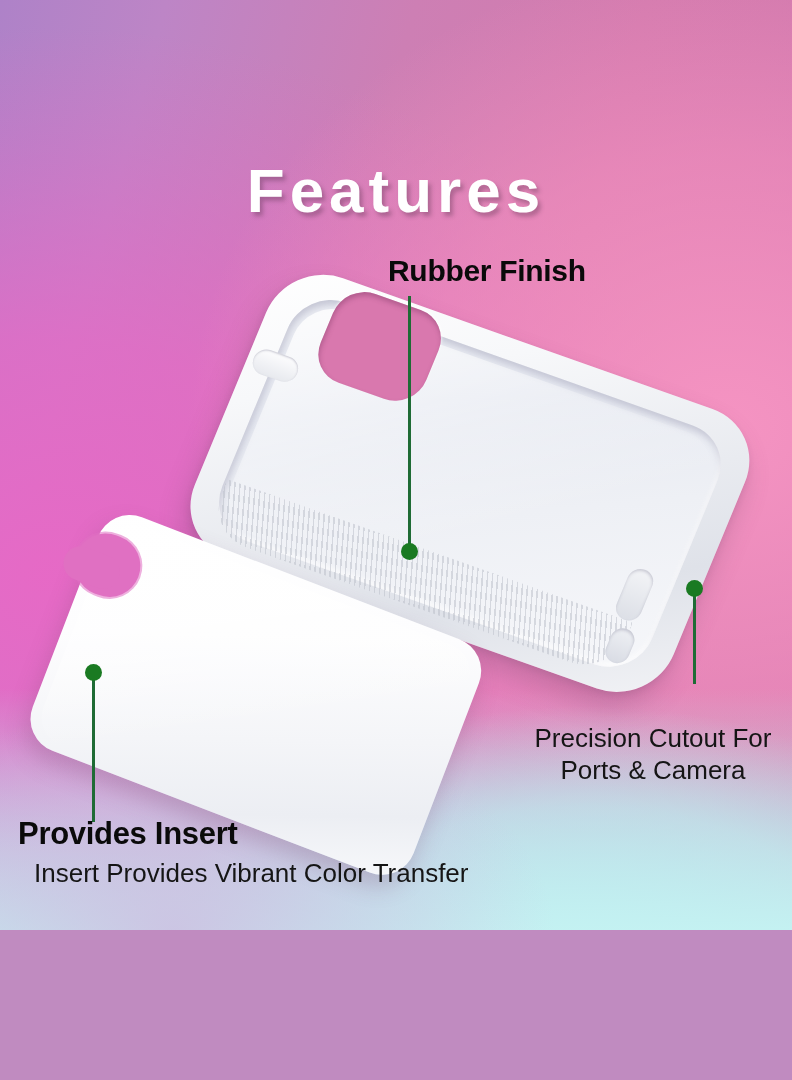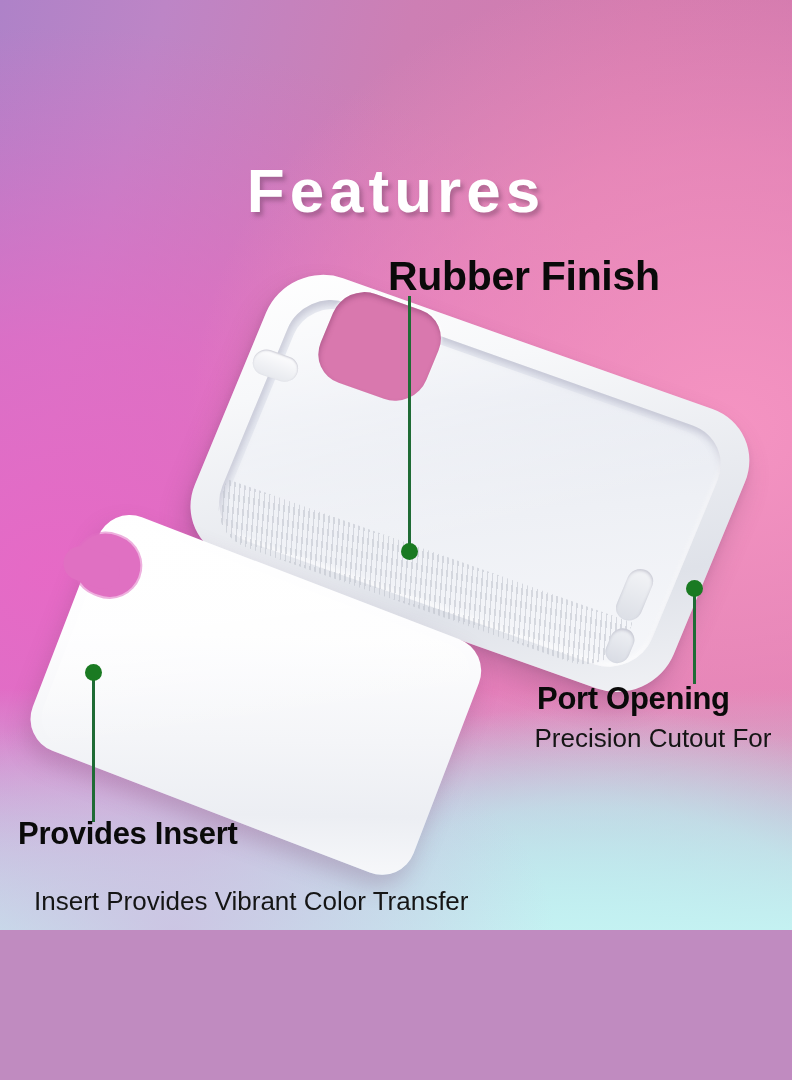--- a/index.html
+++ b/index.html
@@ -34,31 +34,31 @@
 
   
   #title{position:absolute;left:0;top:160px;width:792px;text-align:center;
          color:#ffffff;font-size:62px;font-weight:bold;letter-spacing:5px;line-height:1;
          text-shadow:3px 4px 4px rgba(90,50,80,0.38);}
 
   
   .cal-head{position:absolute;color:#0a0a0a;font-weight:bold;line-height:1.04;white-space:nowrap;}
   .cal-line{position:absolute;color:#151515;line-height:1.20;white-space:nowrap;}
 
-  #rubber-head{left:388px;top:255px;font-size:41px;letter-spacing:-0.3px;}
+  #rubber-head{left:388px;top:255px;font-size:30px;letter-spacing:-0.3px;}
   #rubber-list{left:408px;top:297px;font-size:26px;}
   #rubber-list div{white-space:nowrap;}
 
   #port-head{left:537px;top:683px;font-size:31px;letter-spacing:-0.3px;}
   #port-sub{left:514px;top:722px;width:278px;text-align:center;font-size:26px;line-height:1.24;}
 
   #alum-head{left:18px;top:818px;font-size:31px;letter-spacing:-0.3px;}
   #alum-list{left:18px;top:858px;font-size:26px;line-height:1.22;}
   #alum-list div{white-space:nowrap;}
-  #alum-list .indent{padding-left:16px;margin-top:28px;}
+  #alum-list .indent{padding-left:16px;}
 
   
   .leader{position:absolute;background:#1f6b35;width:3px;}
   .dot{position:absolute;width:17px;height:17px;border-radius:50%;background:#1a7a22;}
 
   #lead-rubber{left:408px;top:296px;height:254px;}
   #dot-rubber{left:401px;top:543px;}
 
   #lead-port{left:693px;top:592px;height:92px;}
   #dot-port{left:686px;top:580px;}
@@ -159,23 +159,23 @@
     <div class="dot" id="dot-rubber"></div>
 
     <div class="leader" id="lead-port"></div>
     <div class="dot" id="dot-port"></div>
 
     <div class="leader" id="lead-alum"></div>
     <div class="dot" id="dot-alum"></div>
 
     <div class="cal-head" id="rubber-head">Rubber Finish</div>
 
-    <div class="cal-head" id="port-head">Port Opening</div>
     <div class="cal-line" id="port-sub">
       <div>Precision Cutout For</div>
+      <div>Ports &amp; Camera</div>
     </div>
 
     <div class="cal-head" id="alum-head">Provides Insert</div>
     <div class="cal-line" id="alum-list">
       <div class="indent">Insert Provides Vibrant Color Transfer</div>
     </div>
 
   </div>
 
   <div id="letterbox"></div>

